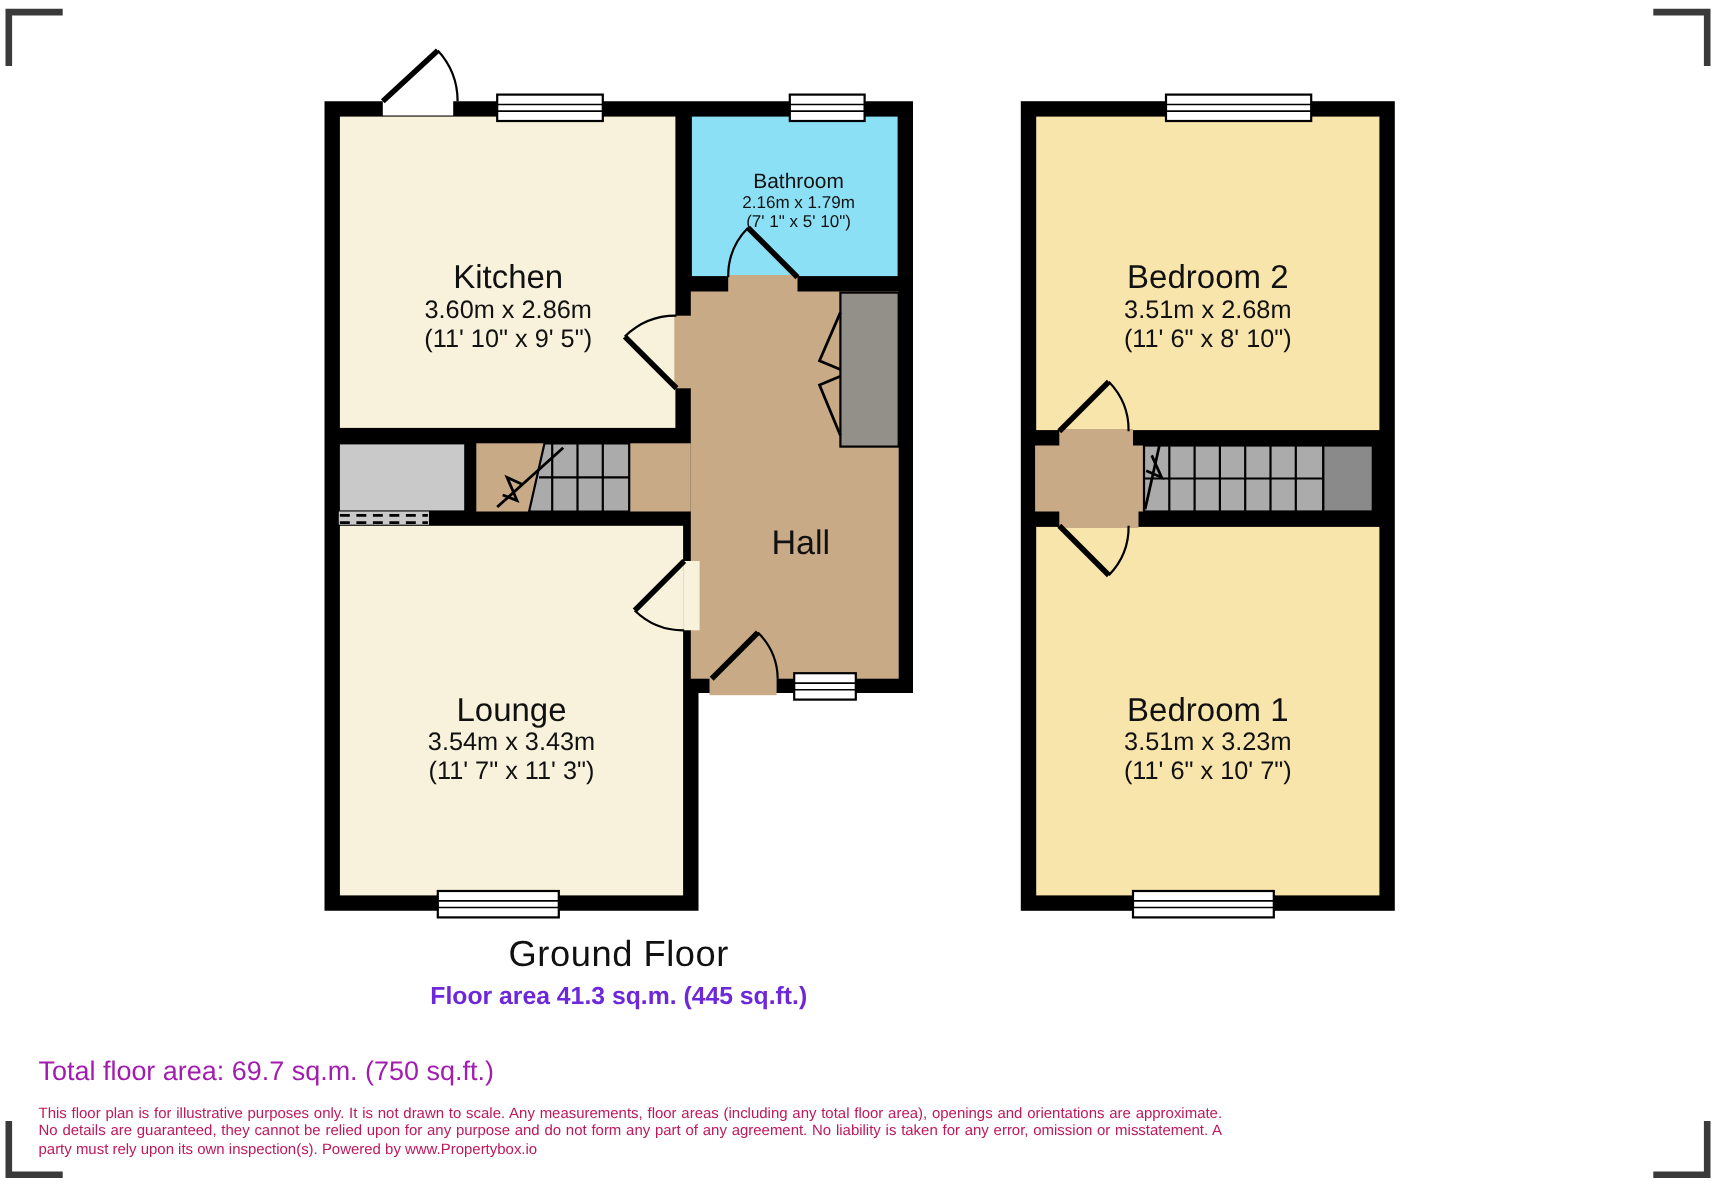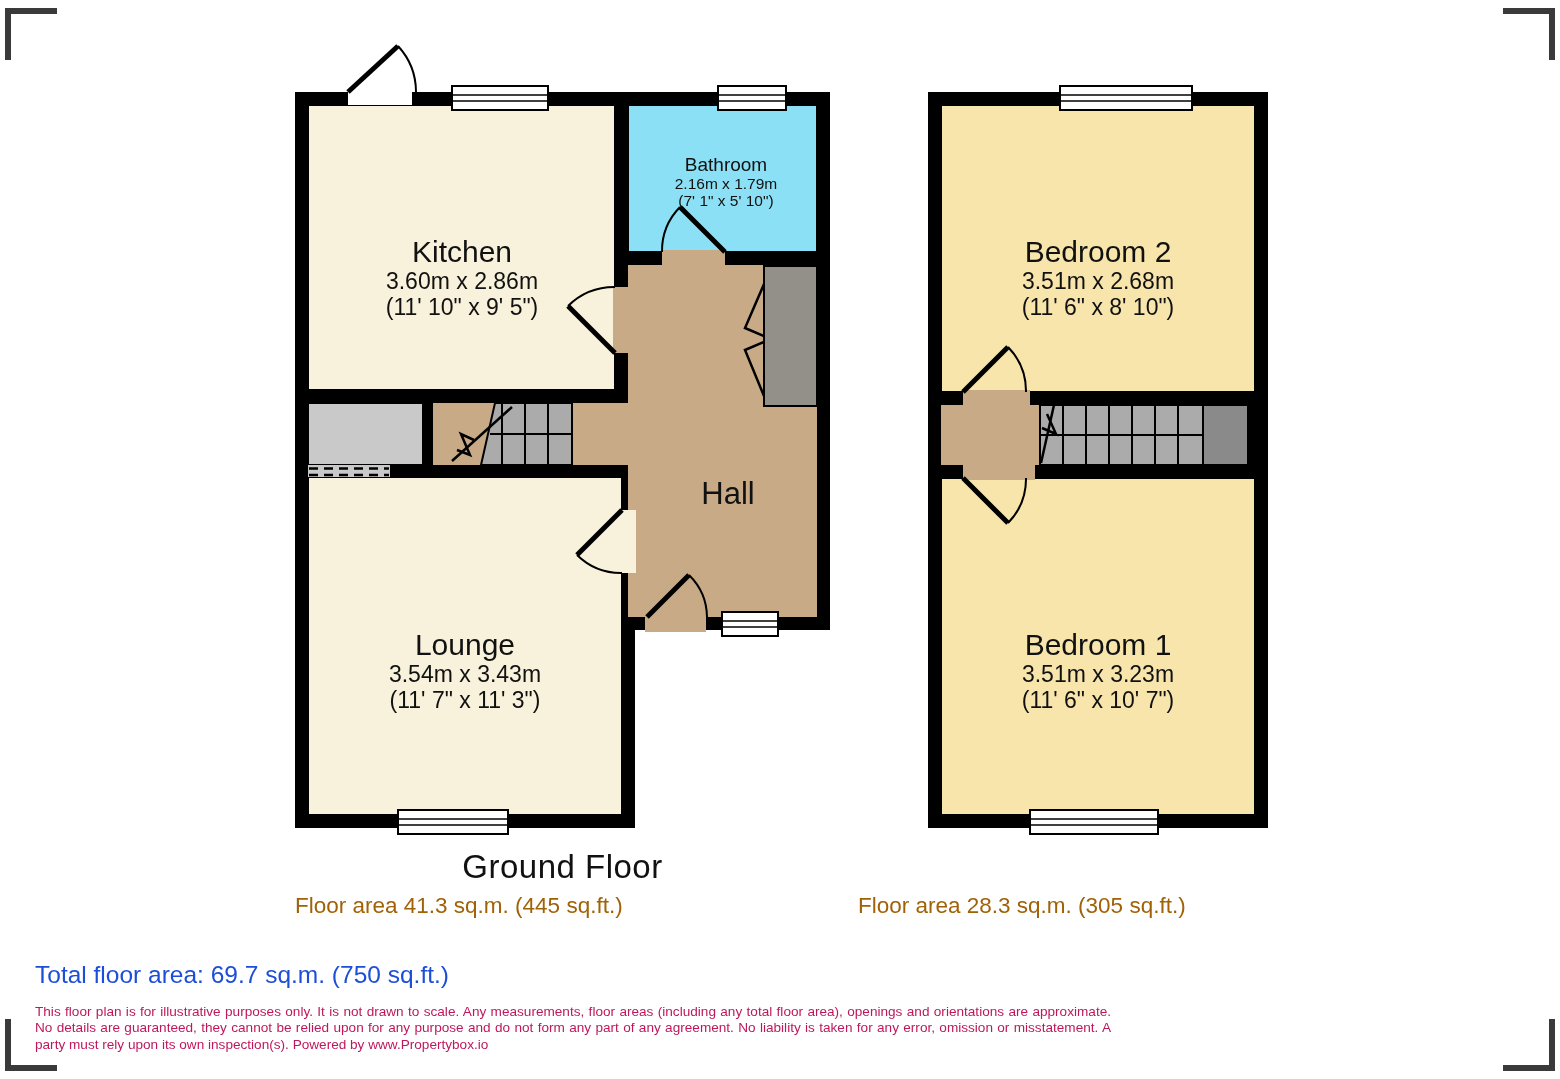--- a/index.html
+++ b/index.html
@@ -1,22 +1,22 @@
 <!DOCTYPE html>
 <html><head>
 <meta charset="utf-8">
 <style>
   html,body{margin:0;padding:0;background:#ffffff;}
   .canvas{position:relative;width:1560px;height:1079px;background:#ffffff;
           font-family:"Liberation Sans",sans-serif;overflow:hidden;}
   svg{position:absolute;left:0;top:0;}
   .abs{position:absolute;}
   .floor-title{font-size:33px;color:#111;text-align:center;letter-spacing:0.5px;}
-  .floor-area{font-size:22.5px;color:#a16207;}
-  .total-area{font-size:24.5px;color:#1d4ed8;}
+  .floor-area{font-size:22.5px;color:#6d28d9;text-align:center;font-weight:bold;}
+  .total-area{font-size:24.5px;color:#a21caf;}
   .disclaimer{font-size:13.6px;line-height:16.4px;color:#be185d;text-align:justify;}
   text{font-family:"Liberation Sans",sans-serif;fill:#111;}
   .room-name{font-size:30px;}
   .room-dim{font-size:23px;}
   .bath-name{font-size:19px;}
   .bath-dim{font-size:15.5px;}
   .hall-name{font-size:31px;}
 </style>
 </head>
 <body>
@@ -181,18 +181,17 @@
       <text class="room-name" x="1098" y="655">Bedroom 1</text>
       <text class="room-dim" x="1098" y="682">3.51m x 3.23m</text>
       <text class="room-dim" x="1098" y="708">(11' 6" x 10' 7")</text>
     </g>
   </g>
 </svg>
 
   <div class="abs floor-title" style="left:295px;top:848px;width:535px;">Ground Floor</div>
   <div class="abs floor-area" style="left:295px;top:893px;width:535px;">Floor area 41.3 sq.m. (445 sq.ft.)</div>
 
-  <div class="abs floor-area" style="left:858px;top:893px;width:480px;">Floor area 28.3 sq.m. (305 sq.ft.)</div>
 
   <div class="abs total-area" style="left:35px;top:961px;">Total floor area: 69.7 sq.m. (750 sq.ft.)</div>
   <div class="abs disclaimer" style="left:35px;top:1004px;width:1076px;">This floor plan is for illustrative purposes only. It is not drawn to scale. Any measurements, floor areas (including any total floor area), openings and orientations are approximate. No details are guaranteed, they cannot be relied upon for any purpose and do not form any part of any agreement. No liability is taken for any error, omission or misstatement. A party must rely upon its own inspection(s). Powered by www.Propertybox.io</div>
 
 </div>
 
 </body></html>

